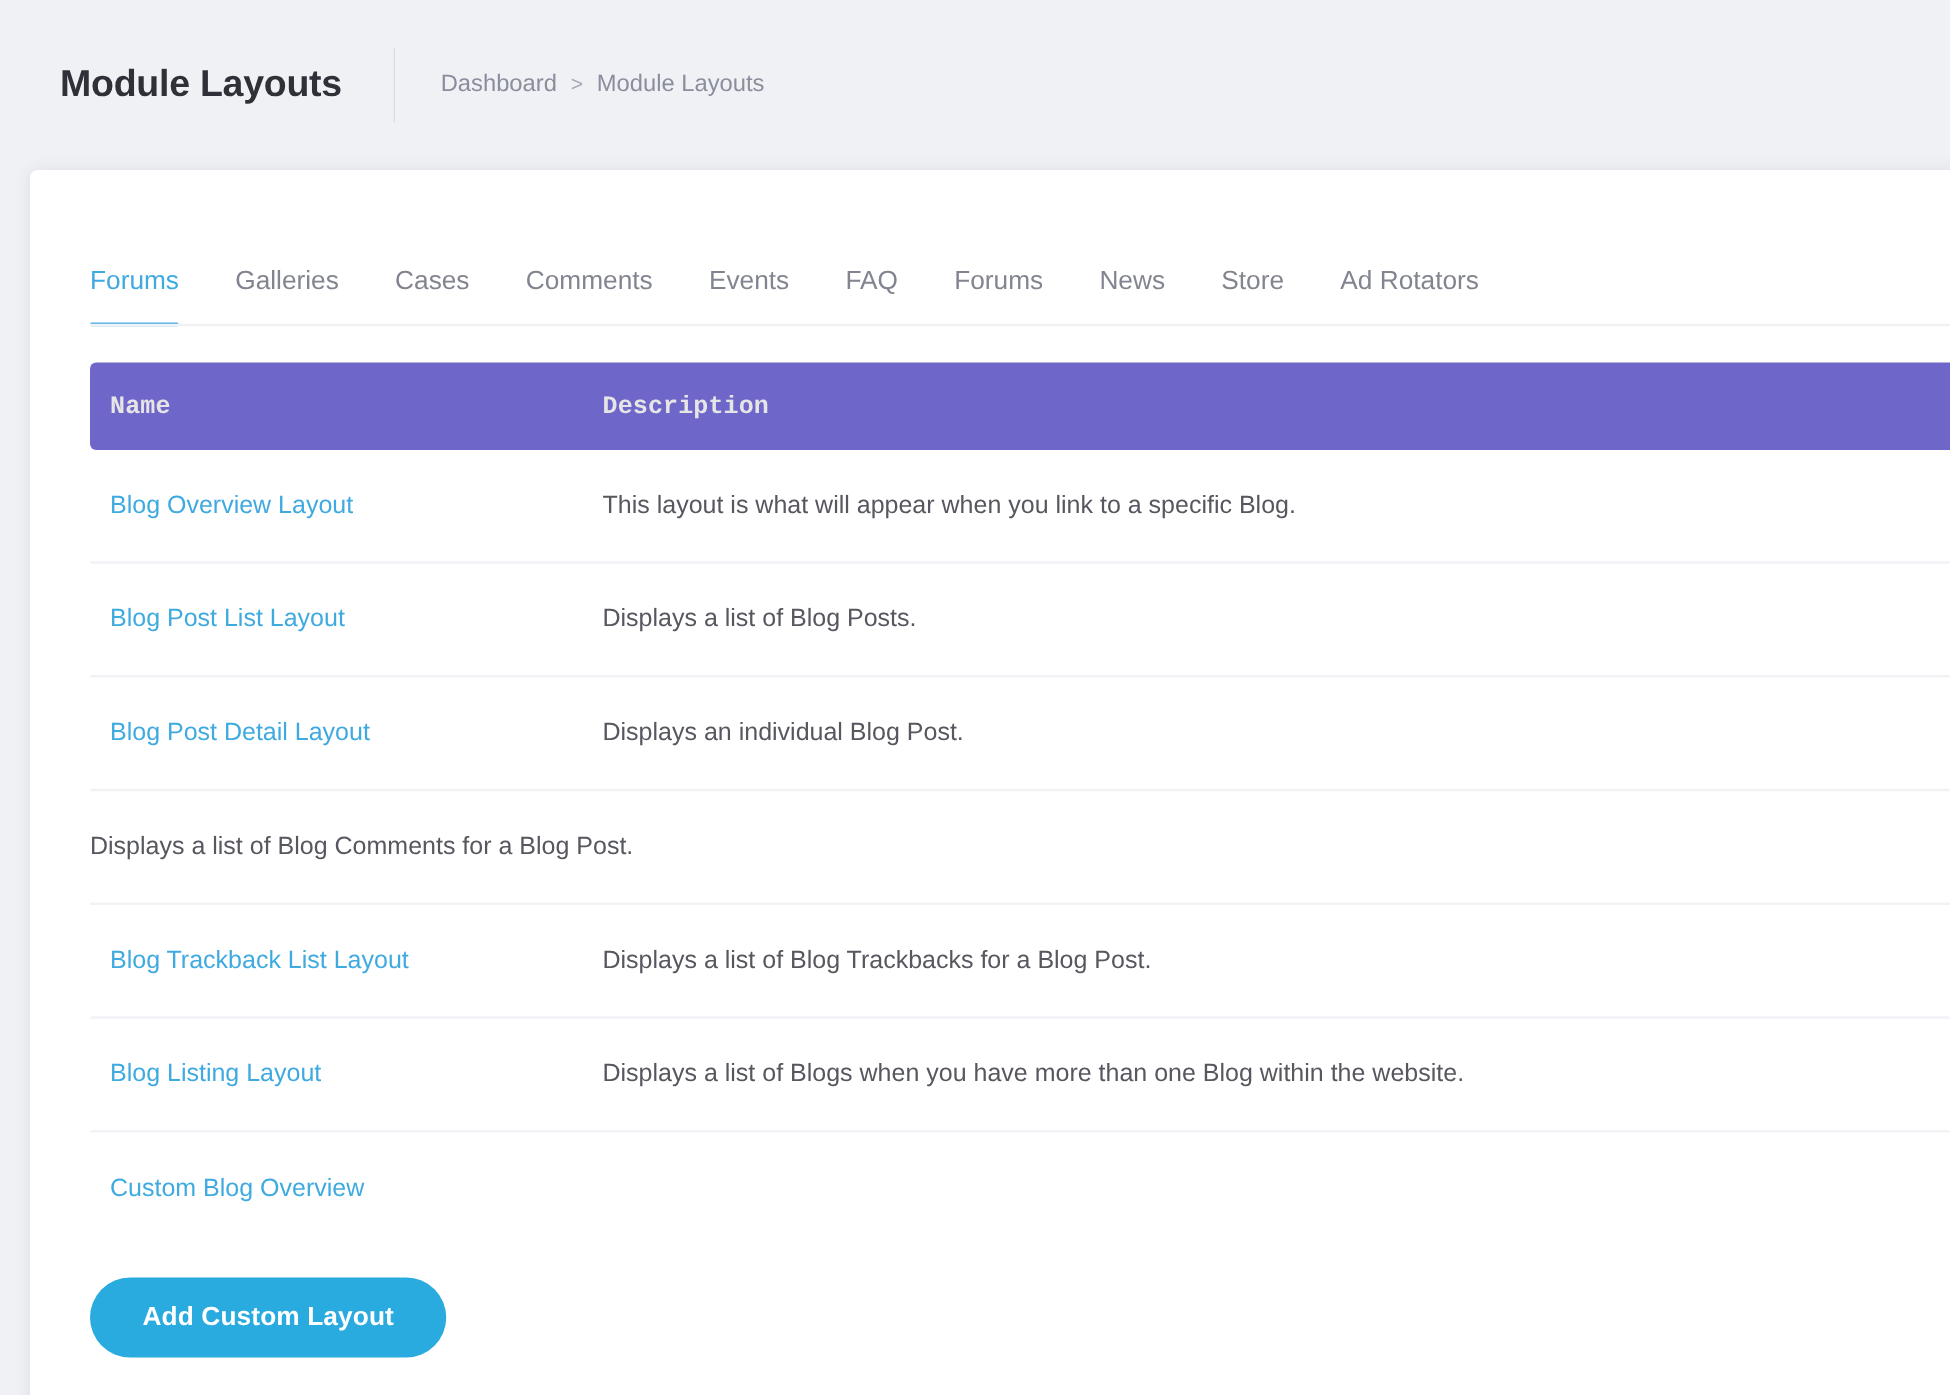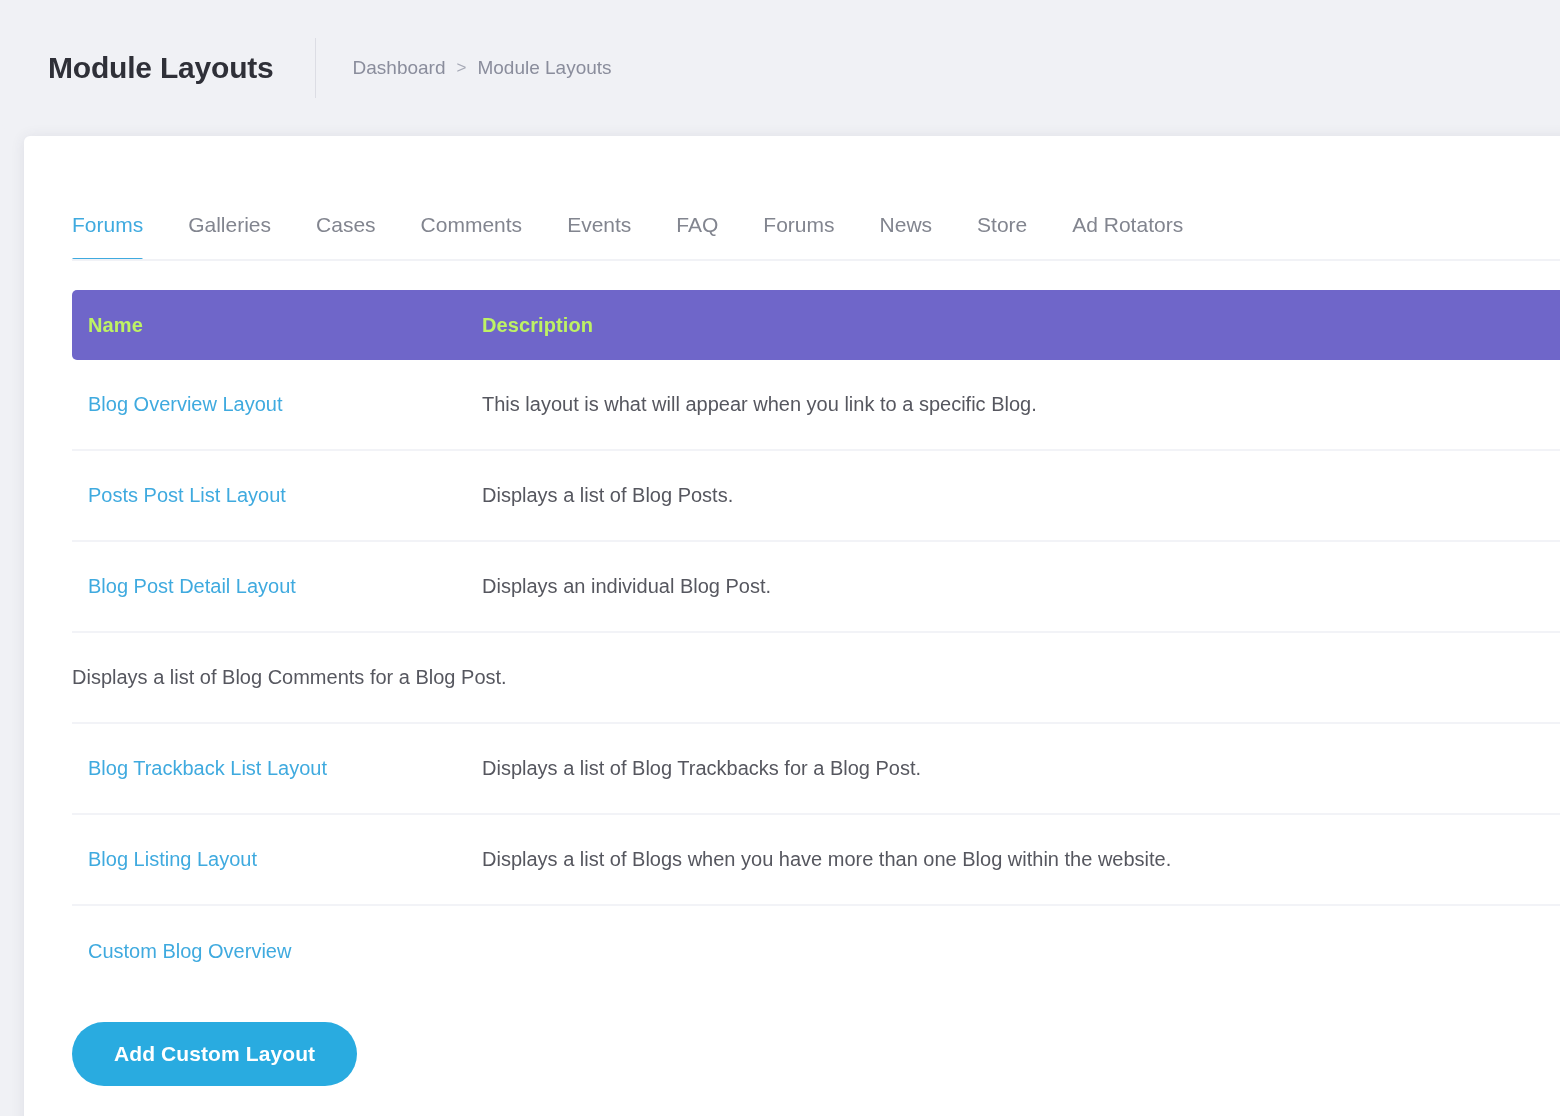--- a/index.html
+++ b/index.html
@@ -121,22 +121,23 @@
     align-items: center;
     height: 70px;
     background: #6f66c9;
     border-radius: 5px 0 0 5px;
     color: #ffffff;
   }
 
   .th {
     font-size: 20px;
     font-weight: bold;
-    color: #bef264;
+    color: #e5e5e5;
     letter-spacing: 0.1px;
+    font-family: Liberation Mono, monospace;
   }
 
   .col-name  { flex: 0 0 410px; padding-left: 16px; }
   .col-desc  { flex: 1 1 auto; padding-left: 0; }
 
   .row {
     display: flex;
     align-items: center;
     height: 91px;
     border-bottom: 2px solid #f2f3f7;
@@ -224,21 +225,21 @@
 
     <div class="row">
       <div class="cell-name">
         <a>Blog Overview Layout</a>
       </div>
       <div class="cell-desc">This layout is what will appear when you link to a specific Blog.</div>
     </div>
 
     <div class="row">
       <div class="cell-name">
-        <a>Posts Post List Layout</a>
+        <a>Blog Post List Layout</a>
       </div>
       <div class="cell-desc">Displays a list of Blog Posts.</div>
     </div>
 
     <div class="row">
       <div class="cell-name">
         <a>Blog Post Detail Layout</a>
       </div>
       <div class="cell-desc">Displays an individual Blog Post.</div>
     </div>

